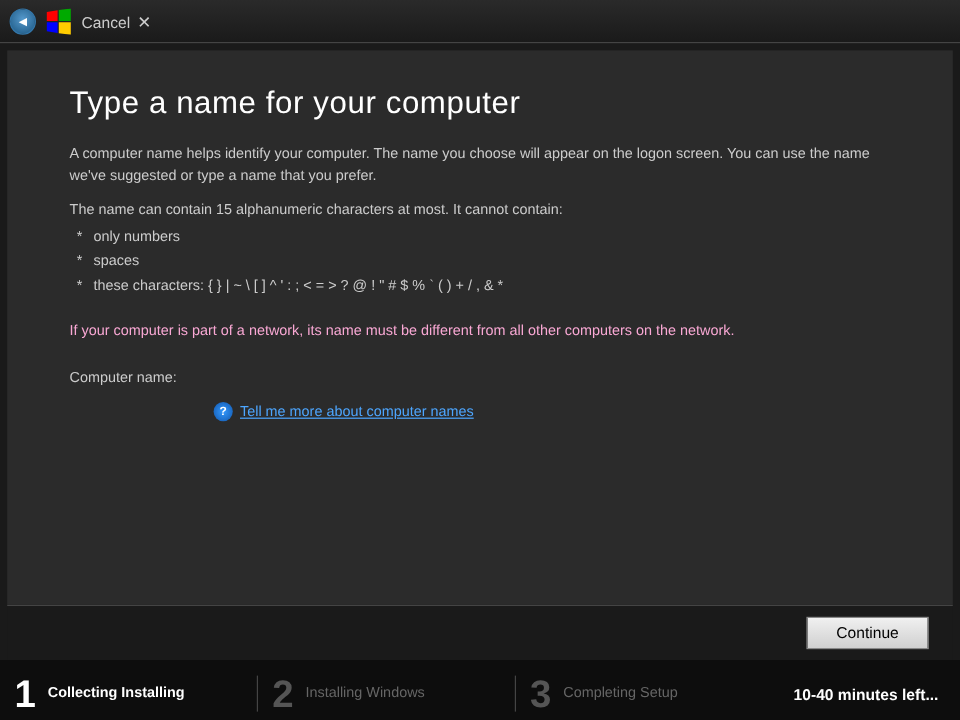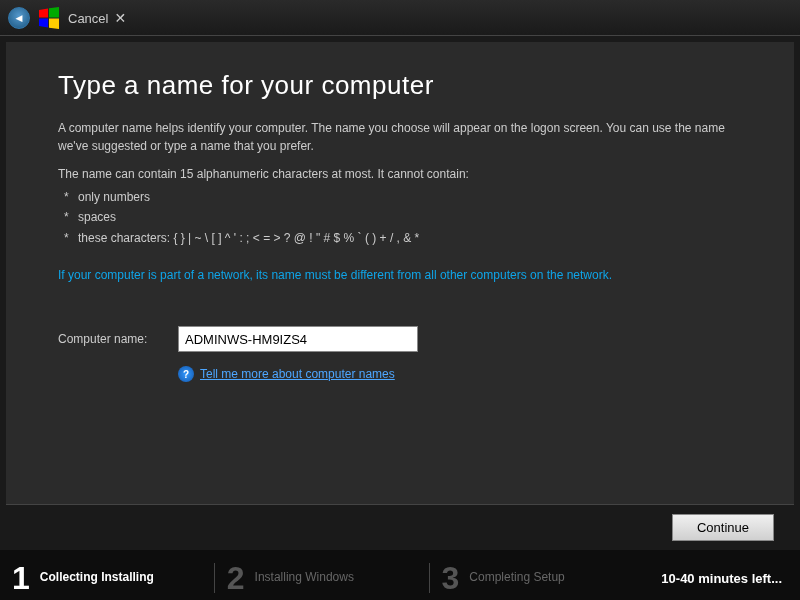--- a/index.html
+++ b/index.html
@@ -106,23 +106,23 @@
       line-height: 1.7;
       position: relative;
     }
     #rules-list li::before {
       content: '*';
       position: absolute;
       left: -14px;
     }
     #network-note {
       font-size: 12px;
-      color: #0ea5e9;
+      color: #f9a8d4;
       line-height: 1.5;
-      margin-bottom: 42px;
+      margin-bottom: 23px;
     }
     #computer-name-row {
       display: flex;
       align-items: center;
       margin-bottom: 14px;
     }
     #computer-name-label {
       font-size: 12px;
       color: #ccc;
       width: 120px;
@@ -265,21 +265,20 @@
   <p id="desc2">The name can contain 15 alphanumeric characters at most. It cannot contain:</p>
   <ul id="rules-list">
     <li>only numbers</li>
     <li>spaces</li>
     <li>these characters: { } | ~ \ [ ] ^ ' : ; &lt; = &gt; ? @ ! " # $ % ` ( ) + / , &amp; *</li>
   </ul>
   <p id="network-note">If your computer is part of a network, its name must be different from all other computers on the network.</p>
 
   <div id="computer-name-row">
     <label id="computer-name-label">Computer name:</label>
-    <input id="computer-name-input" type="text" value="ADMINWS-HM9IZS4" style="">
   </div>
 
   <div id="help-link-row">
     <div id="help-icon"></div>
     <span id="help-link">Tell me more about computer names</span>
   </div>
 </div>
 
 <div id="action-bar">
   <button id="continue-btn">Continue</button>

